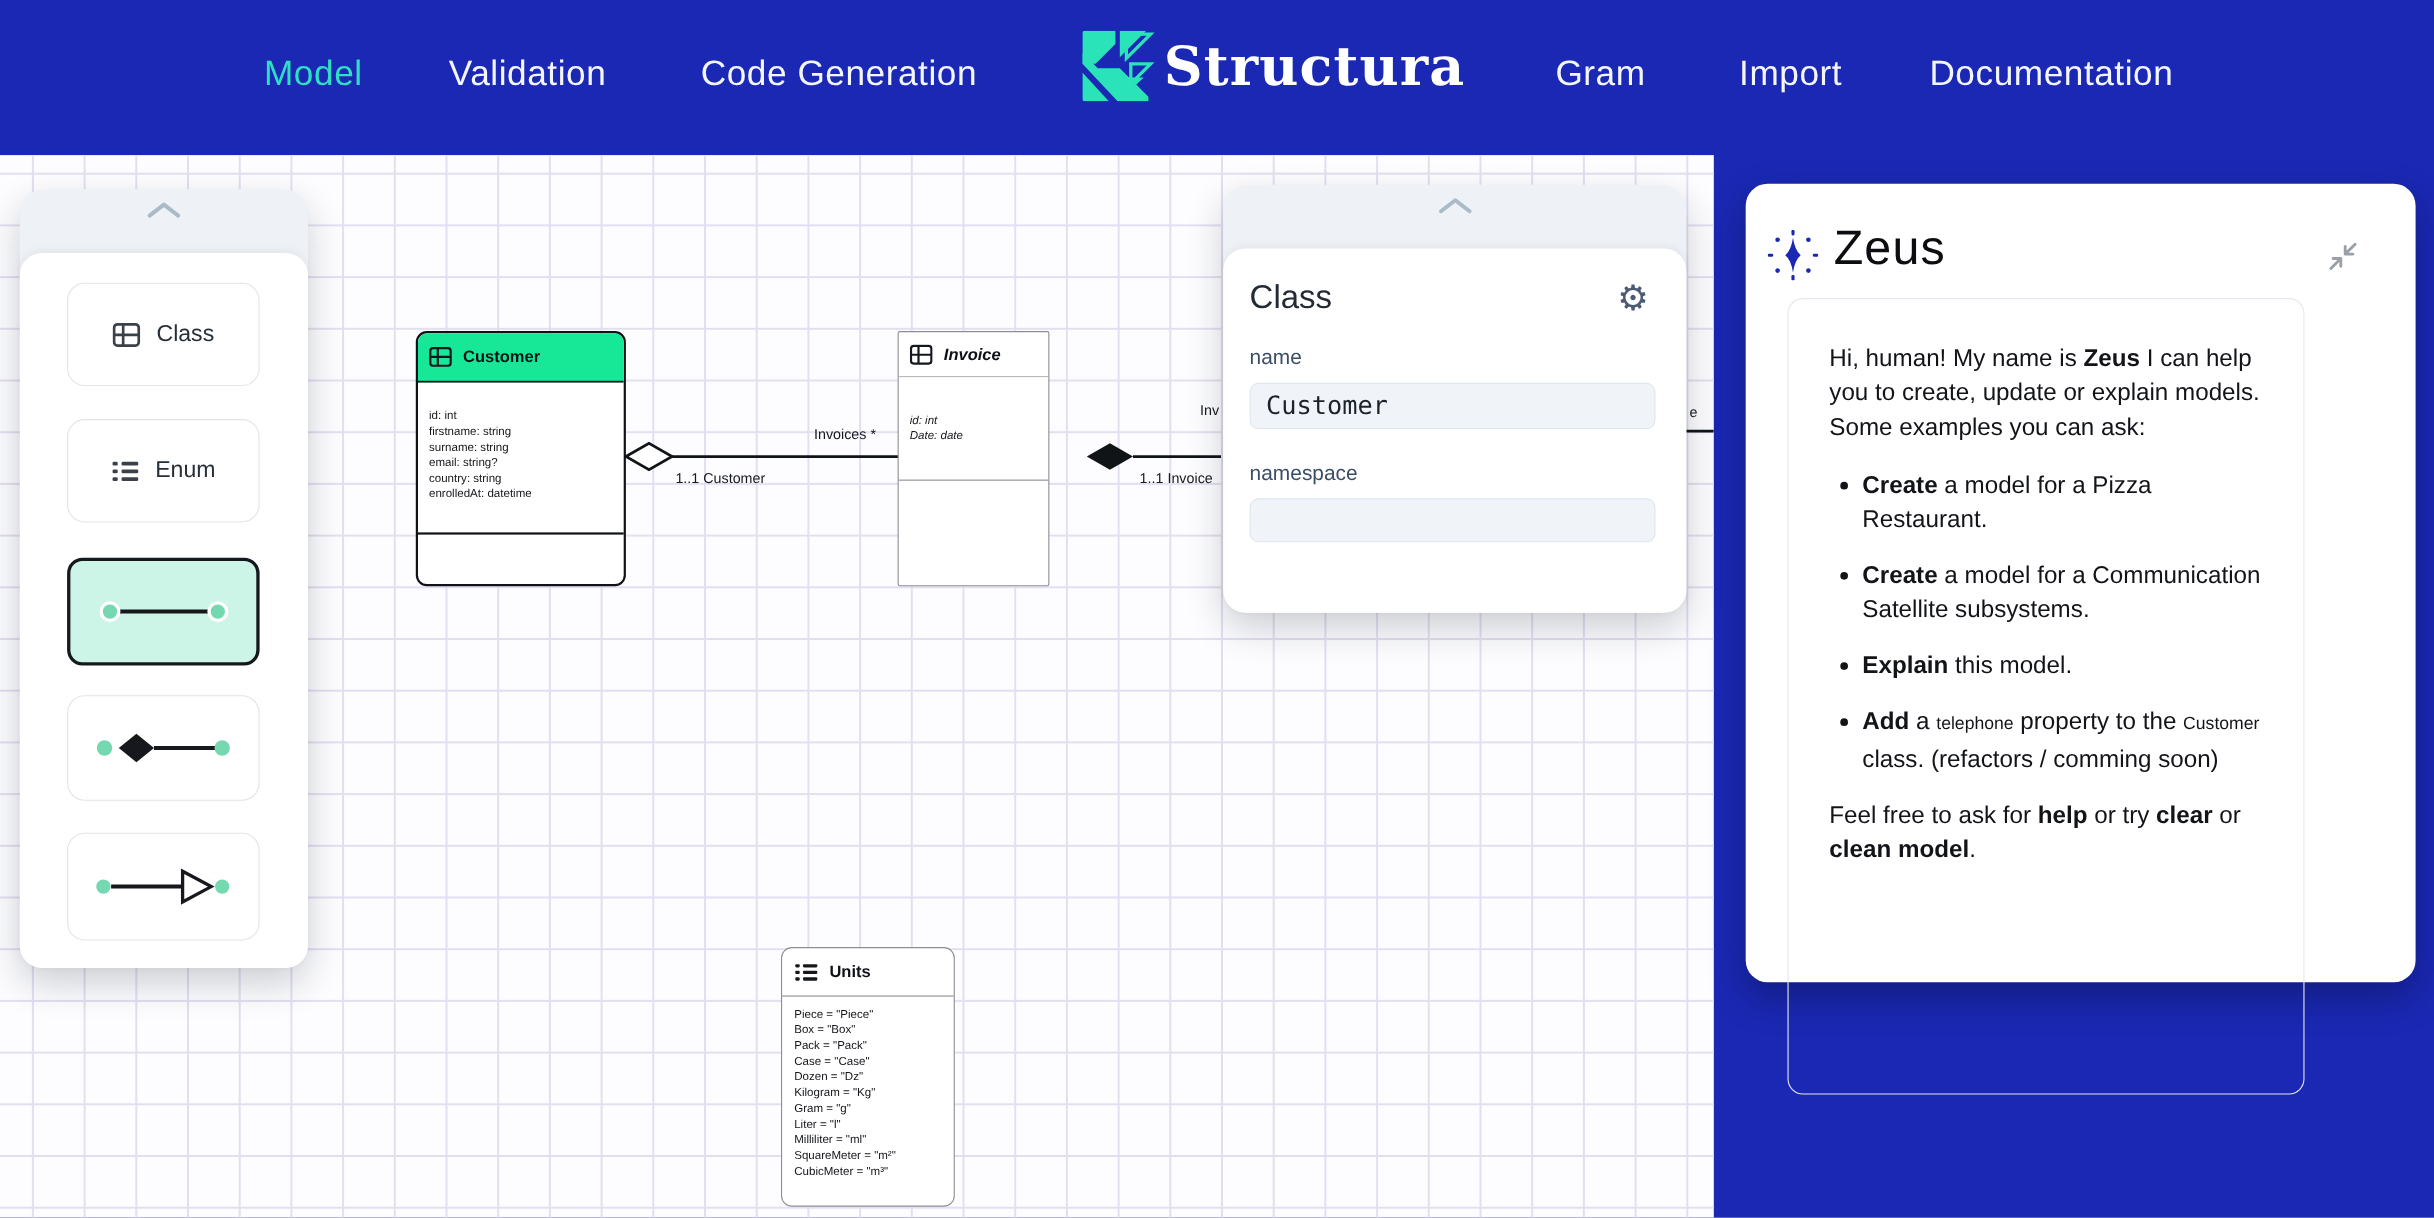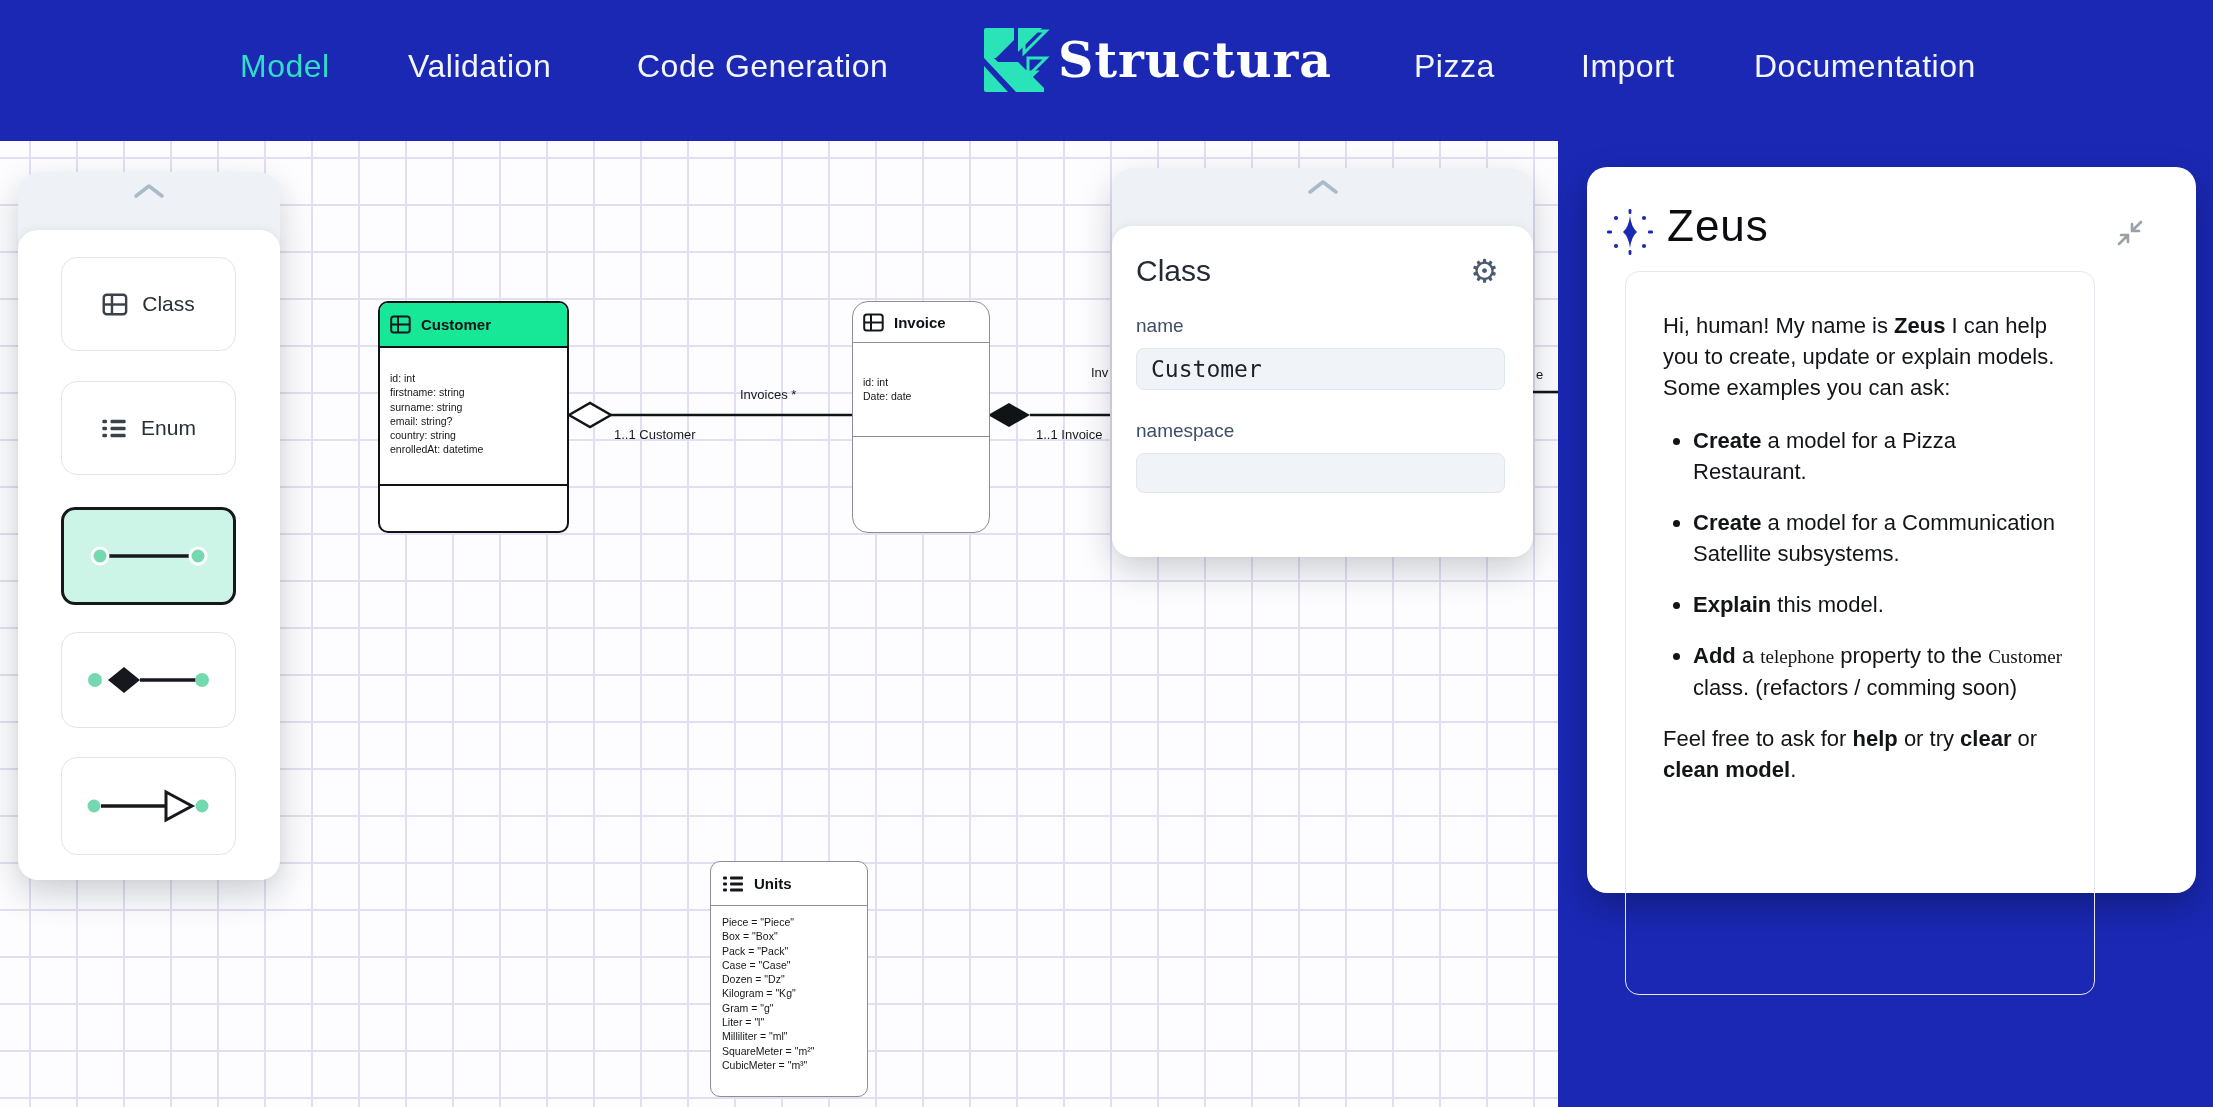--- a/index.html
+++ b/index.html
@@ -27,21 +27,21 @@
   .node { position: absolute; z-index: 2; background: #fff; display: flex; flex-direction: column; }
   .node-head { display: flex; align-items: center; gap: 10px; padding-left: 10px; flex: none; }
   .node-title { font-size: 15px; font-weight: 600; color: #0e1116; }
   .node-text { font-size: 10.5px; line-height: 14.3px; color: #14161a; white-space: nowrap; }
 
   .node.customer { left: 378px; top: 160px; width: 191px; height: 232px; border: 2px solid #0f1318; border-radius: 10px; }
   .customer .node-head { height: 45px; background: #17e897; border-bottom: 2px solid #0f1318; border-radius: 8px 8px 0 0; }
   .customer .node-attrs { height: 138px; border-bottom: 2px solid #0f1318; padding: 23px 0 0 10px; }
   .customer .node-footer { flex: 1; border-radius: 0 0 8px 8px; }
 
-  .node.invoice { left: 852px; top: 160px; width: 138px; height: 232px; border: 1.6px solid #8d8d94; border-radius: 16px; }
+  .node.invoice { left: 816px; top: 160px; width: 138px; height: 232px; border: 1.6px solid #8d8d94; border-radius: 2px; font-style: italic; }
   .invoice .node-head { height: 41px; border-bottom: 1.6px solid #8d8d94; border-radius: 8px 8px 0 0; }
   .invoice .node-attrs { height: 94px; border-bottom: 1.6px solid #8d8d94; padding: 32px 0 0 10px; }
   .invoice .node-footer { flex: 1; }
 
   .node.units { left: 710px; top: 720px; width: 158px; height: 236px; border: 1.6px solid #8d8d94; border-radius: 10px; }
   .units .node-head { height: 44px; border-bottom: 1.6px solid #8d8d94; padding-left: 11px; }
   .units .node-values { padding: 9px 0 0 11px; }
 
   
   .float-panel { position: absolute; z-index: 5; background: #eef1f6; border-radius: 22px;
@@ -71,21 +71,21 @@
   .zeus-head { position: relative; height: 104px; }
   .zeus-title { position: absolute; left: 80px; top: 34px; font-size: 44px; font-weight: 500; color: #0c0d10; letter-spacing: 1px; }
   .zeus-sparkle { position: absolute; left: 20px; top: 42px; }
   .zeus-min { position: absolute; right: 52px; top: 52px; cursor: pointer; }
   .zeus-card { position: absolute; left: 38px; top: 104px; width: 470px; height: 724px;
     border: 1.5px solid #e6e8ee; border-radius: 14px; overflow: hidden; }
   .zeus-body { padding: 38px 24px 0 37px; font-size: 22px; line-height: 31px; color: #121418; }
   .zeus-body ul { margin: 22px 0 0 30px; }
   .zeus-body li { margin-bottom: 20px; }
   .zeus-footer { margin-top: 18px; }
-  .mono { font-family: Liberation Serif, serif; font-size: 19px; }
+  .mono { font-family: Liberation Sans, sans-serif; font-size: 16px; }
 </style>
 </head>
 <body>
 
 <div class="app">
 
   <header class="navbar">
     <a class="nav-link active" style="left:240px">Model</a>
     <a class="nav-link" style="left:408px">Validation</a>
     <a class="nav-link" style="left:637px">Code Generation</a>
@@ -96,21 +96,21 @@
         <path d="M34 0 H58 L34 24 Z" fill="#2ae3b8"></path>
         <path d="M40 3 H62 L40 25 Z" fill="none" stroke="#2ae3b8" stroke-width="3"></path>
         <path d="M44 30 H62 L44 48 Z" fill="none" stroke="#2ae3b8" stroke-width="3"></path>
         <path d="M34 44 H52 L34 61 Z" fill="none" stroke="#2ae3b8" stroke-width="3"></path>
         <path d="M0 20 L14 34 H34 L60 60 V64 H32 L0 30 Z" fill="#2ae3b8"></path>
         <path d="M0 38 V62 Q0 64 2 64 H24 Z" fill="#2ae3b8"></path>
       </svg>
       <span class="brand-text">Structura</span>
     </div>
 
-    <a class="nav-link" style="left:1414px">Pizza</a>
+    <a class="nav-link" style="left:1414px">Gram</a>
     <a class="nav-link" style="left:1581px">Import</a>
     <a class="nav-link" style="left:1754px">Documentation</a>
   </header>
 
   <div class="canvas">
 
     <svg class="edges" width="1558" height="966">
       <line x1="611" y1="274" x2="852" y2="274" stroke="#111417" stroke-width="2.5"></line>
       <polygon points="569,274 590,262 611,274 590,286" fill="#ffffff" stroke="#111417" stroke-width="2.4"></polygon>
       <line x1="1030" y1="274" x2="1110" y2="274" stroke="#111417" stroke-width="2.5"></line>

